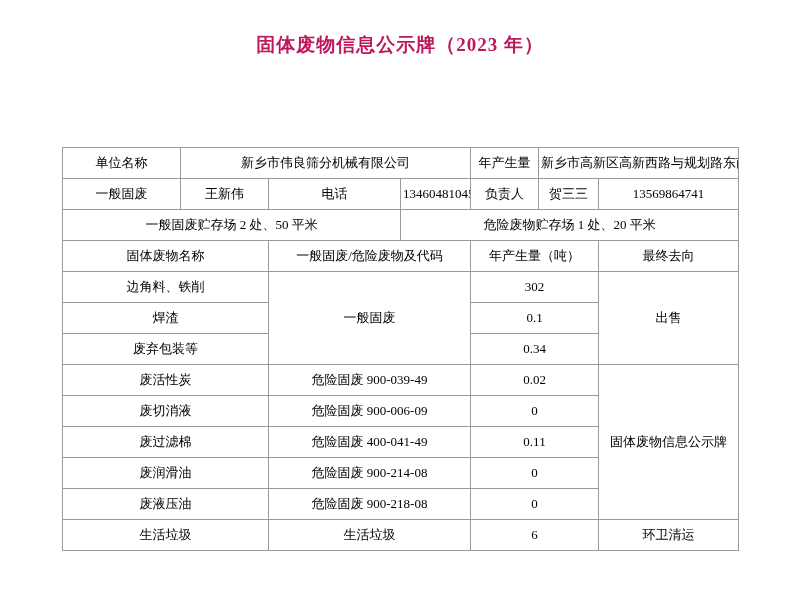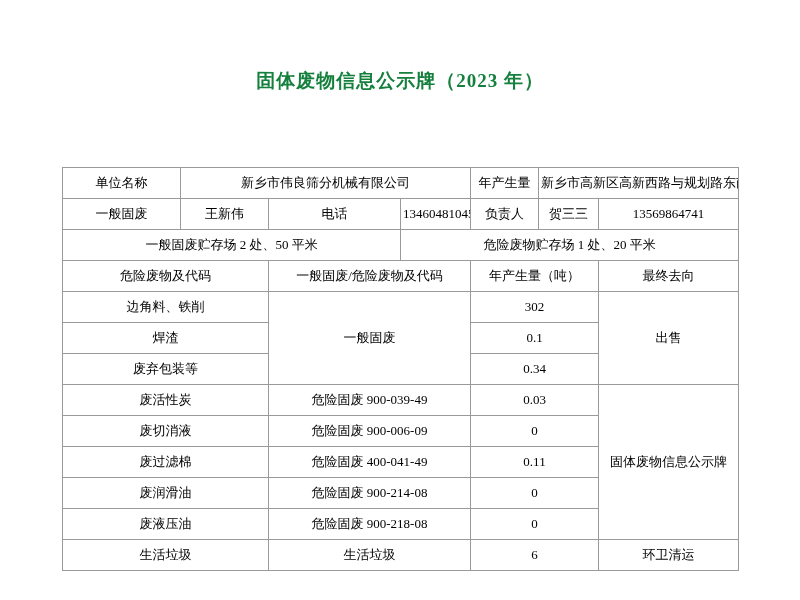--- a/index.html
+++ b/index.html
@@ -14,29 +14,29 @@
     position: relative;
     width: 800px;
     height: 600px;
     background: #ffffff;
     box-sizing: border-box;
   }
   .title {
     text-align: center;
     font-size: 19px;
     font-weight: bold;
-    color: #15803d;
+    color: #be185d;
     letter-spacing: 1px;
-    margin-top: 68px;
+    margin-top: 32px;
     margin-bottom: 0;
   }
   .table-wrap {
     position: absolute;
     left: 62px;
-    top: 99px;
+    top: 115px;
     width: 676px;
   }
   table.board {
     border-collapse: collapse;
     width: 676px;
     table-layout: fixed;
   }
   table.board td {
     border: 1px solid #9a9a9a;
     text-align: center;
@@ -92,21 +92,21 @@
           <td colspan="1">13460481045</td>
           <td>负责人</td>
           <td>贺三三</td>
           <td>13569864741</td>
         </tr>
         <tr>
           <td colspan="3">一般固废贮存场 2 处、50 平米</td>
           <td colspan="4">危险废物贮存场 1 处、20 平米</td>
         </tr>
         <tr>
-          <td colspan="2">危险废物及代码</td>
+          <td colspan="2">固体废物名称</td>
           <td colspan="2">一般固废/危险废物及代码</td>
           <td colspan="2">年产生量（吨）</td>
           <td>最终去向</td>
         </tr>
 
         <tr>
           <td colspan="2" class="tall">边角料、铁削</td>
           <td colspan="2" rowspan="3" class="tall">一般固废</td>
           <td colspan="2" class="tall">302</td>
           <td rowspan="3" class="tall blue">出售</td>
@@ -116,21 +116,21 @@
           <td colspan="2" class="tall">0.1</td>
         </tr>
         <tr>
           <td colspan="2" class="tall">废弃包装等</td>
           <td colspan="2" class="tall">0.34</td>
         </tr>
 
         <tr>
           <td colspan="2" class="tall">废活性炭</td>
           <td colspan="2" class="tall">危险固废  900-039-49</td>
-          <td colspan="2" class="tall">0.03</td>
+          <td colspan="2" class="tall">0.02</td>
           <td rowspan="5" class="tall blue">固体废物信息公示牌</td>
         </tr>
         <tr>
           <td colspan="2" class="tall">废切消液</td>
           <td colspan="2" class="tall">危险固废  900-006-09</td>
           <td colspan="2" class="tall">0</td>
         </tr>
         <tr>
           <td colspan="2" class="tall">废过滤棉</td>
           <td colspan="2" class="tall">危险固废  400-041-49</td>

